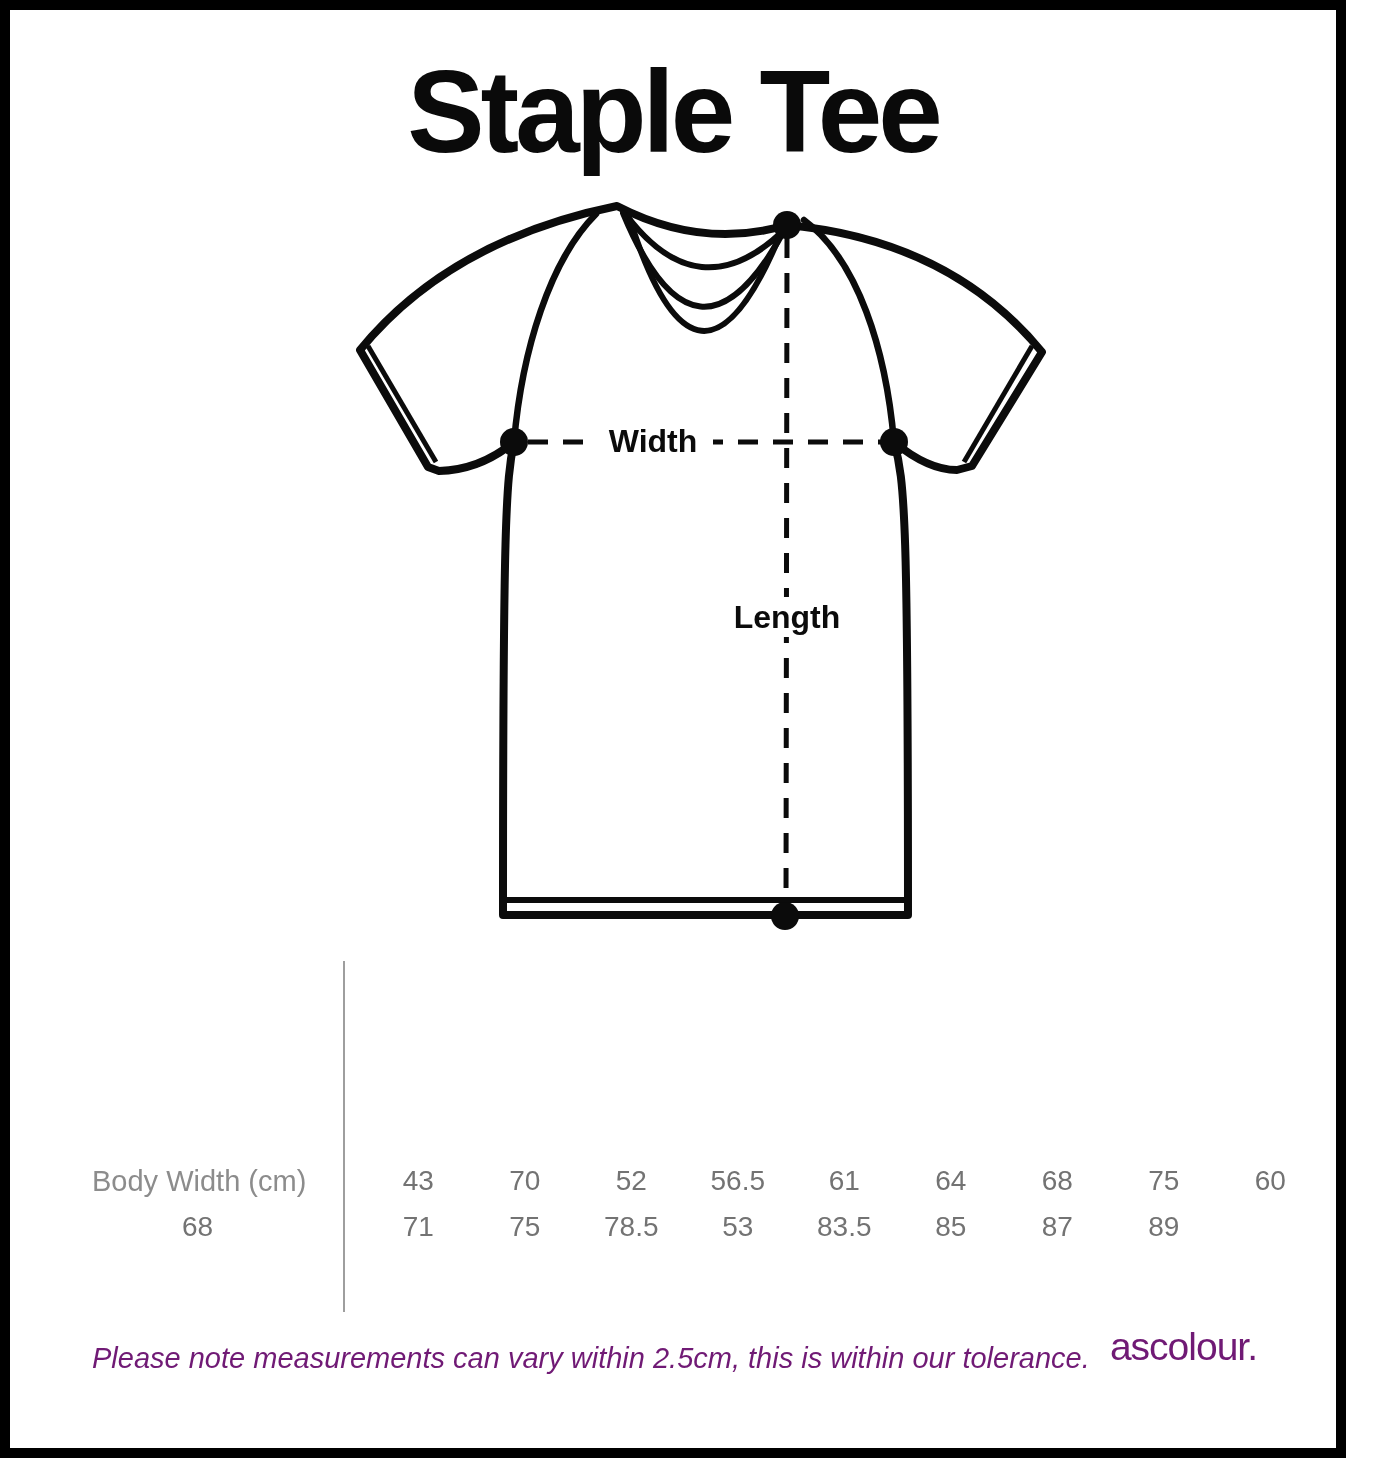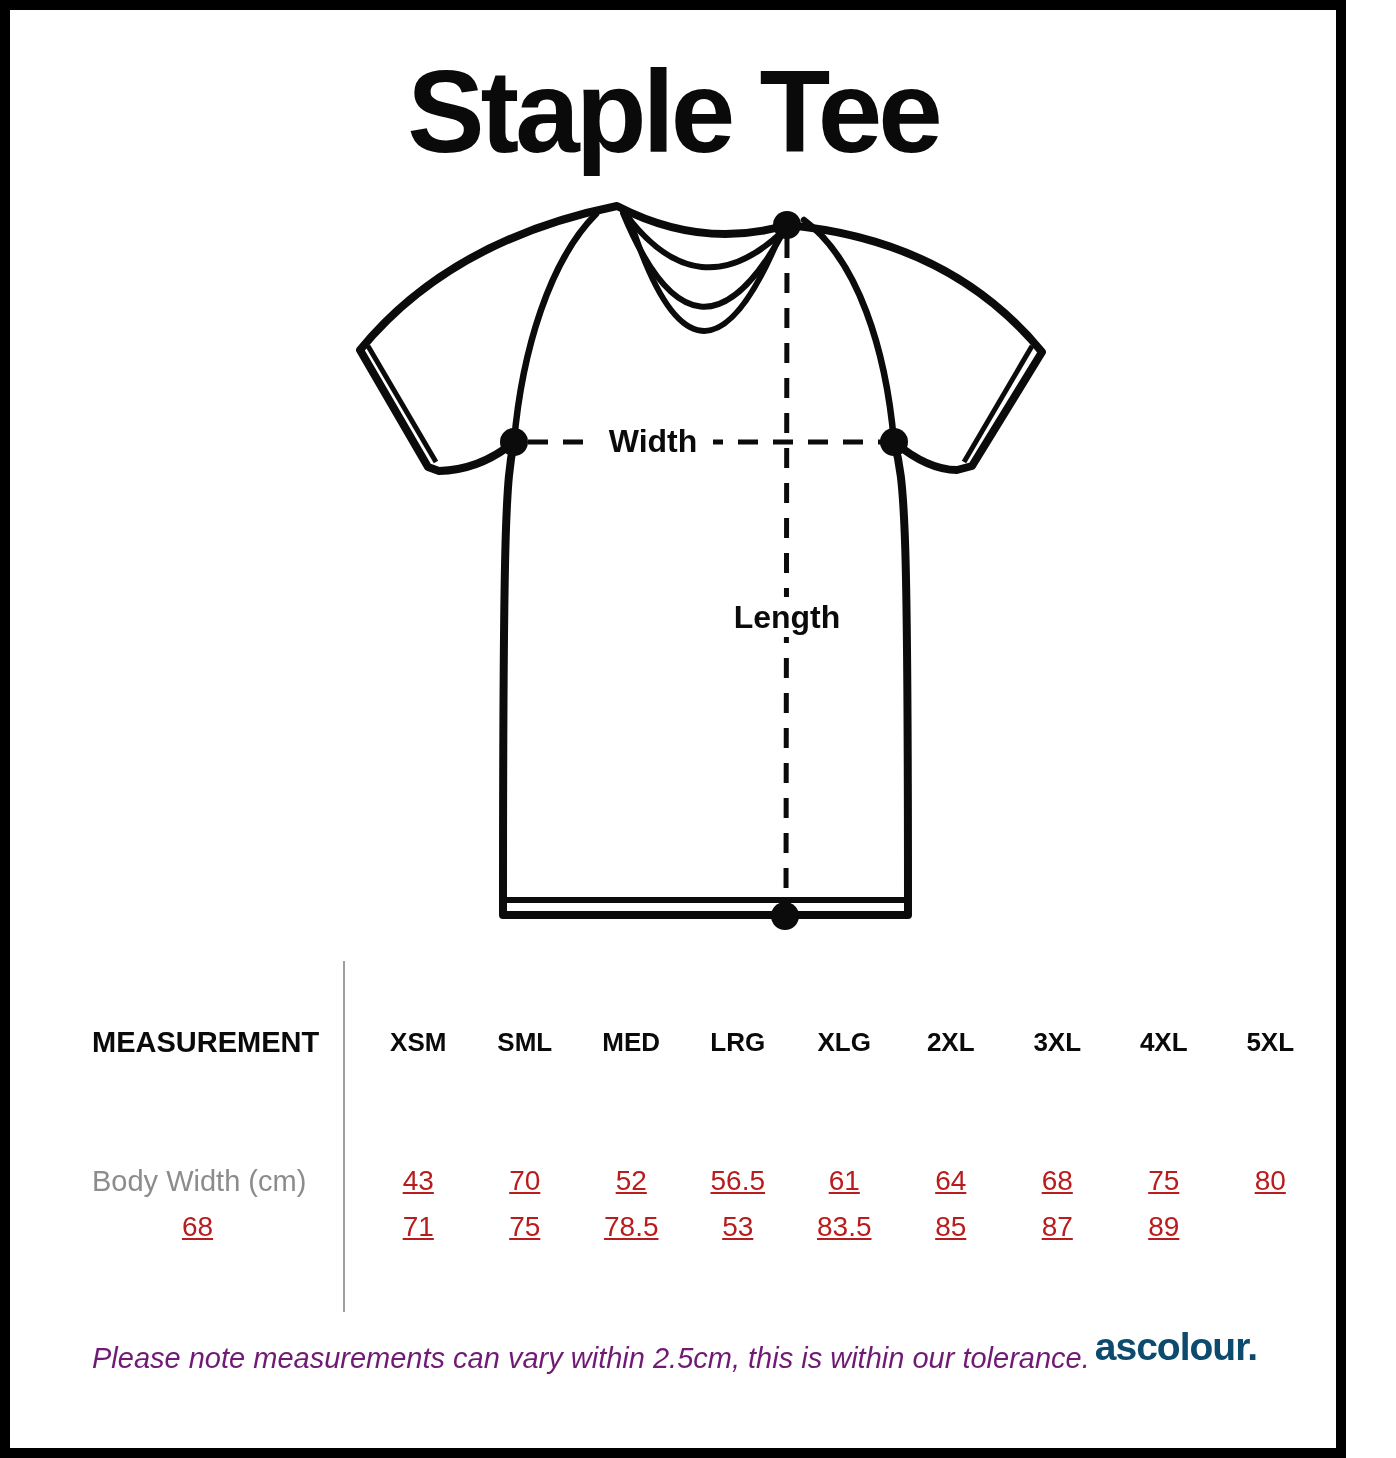--- a/index.html
+++ b/index.html
@@ -50,38 +50,38 @@
     white-space:nowrap;
   }
   .t-row .cell{
     text-align:center;
     white-space:nowrap;
   }
   .t-header{top:1022px;font-weight:bold;color:#0a0a0a;}
   .t-header .label-cell{font-size:29px;}
   .t-header .cell{font-size:26px;}
   .t-data .label-cell{font-size:29px;color:#8c8c8c;font-weight:400;}
-  .t-data .cell{font-size:28px;color:#b91c1c;text-decoration:underline;}
+  .t-data .cell{font-size:28px;color:#737373;}
   .t-data-1{top:1113px;margin-top:48px;}
   .t-data-2{top:1207px;}
   .footnote{
     position:absolute;
     left:92px;top:1340px;
     font-size:29px;line-height:36px;
     font-style:italic;
     color:#701a75;
     white-space:nowrap;
   }
   .brand{
     position:absolute;
     right:89px;top:1325px;
     font-size:39px;line-height:44px;
-    font-weight:700;
+    font-weight:400;
     letter-spacing:-1px;
-    color:#0c4a6e;
+    color:#701a75;
     white-space:nowrap;
   }
   .meas-label{
     font-family:"Liberation Sans", sans-serif;
     font-weight:bold;
     font-size:32px;
     fill:#0b0b0b;
   }
 </style>
 </head>
@@ -130,44 +130,32 @@
     <circle cx="564" cy="262" r="14" fill="#0b0b0b"></circle>
     <circle cx="457" cy="45" r="14" fill="#0b0b0b"></circle>
     <circle cx="455" cy="736" r="14" fill="#0b0b0b"></circle>
 
     <text class="meas-label" x="323" y="272" text-anchor="middle">Width</text>
     <text class="meas-label" x="457" y="448" text-anchor="middle">Length</text>
   </svg>
 
   <div class="divider"></div>
 
-  <div class="t-row t-header">
-    <div class="label-cell">MEASUREMENT</div>
-    <div class="cell">XSM</div>
-    <div class="cell">SML</div>
-    <div class="cell">MED</div>
-    <div class="cell">LRG</div>
-    <div class="cell">XLG</div>
-    <div class="cell">2XL</div>
-    <div class="cell">3XL</div>
-    <div class="cell">4XL</div>
-    <div class="cell">5XL</div>
-  </div>
 
   <div class="t-row t-data t-data-1">
     <div class="label-cell">Body Width (cm)</div>
     <div class="cell">43</div>
     <div class="cell">70</div>
     <div class="cell">52</div>
     <div class="cell">56.5</div>
     <div class="cell">61</div>
     <div class="cell">64</div>
     <div class="cell">68</div>
     <div class="cell">75</div>
-    <div class="cell">80</div>
+    <div class="cell">60</div>
   </div>
 
   <div class="t-row t-data t-data-2">
     <div class="cell">68</div>
     <div class="cell">71</div>
     <div class="cell">75</div>
     <div class="cell">78.5</div>
     <div class="cell">53</div>
     <div class="cell">83.5</div>
     <div class="cell">85</div>

